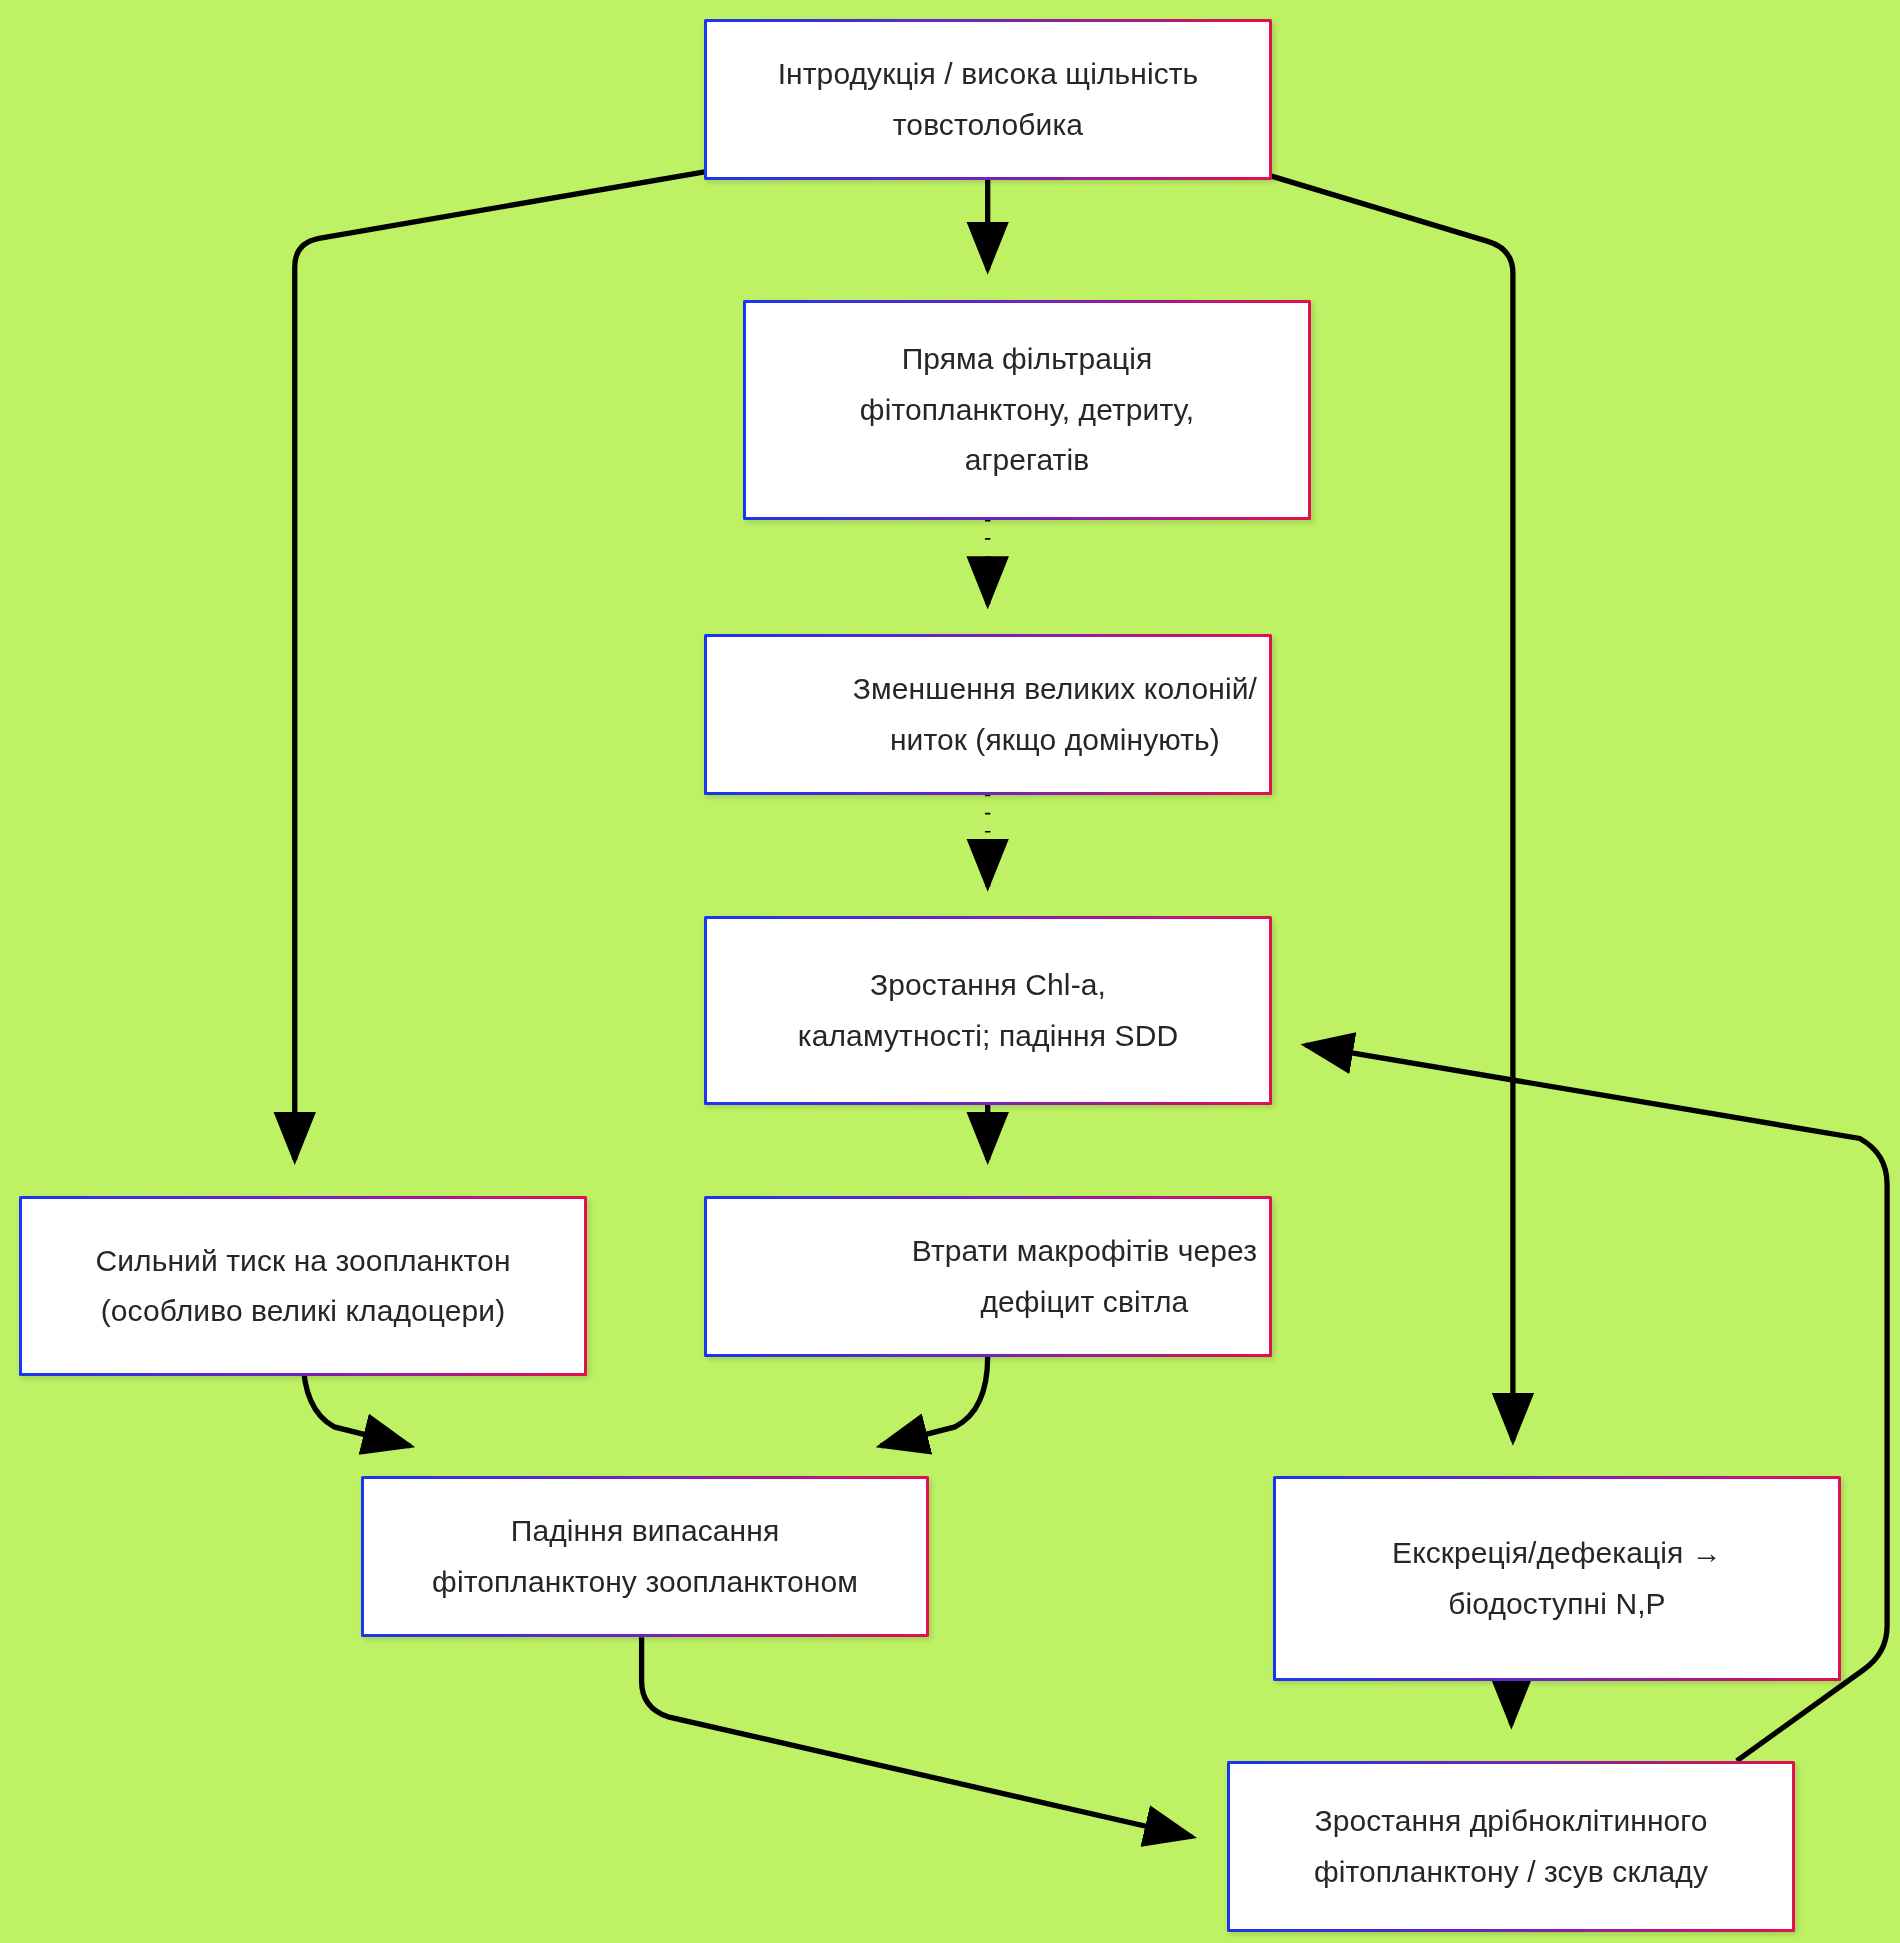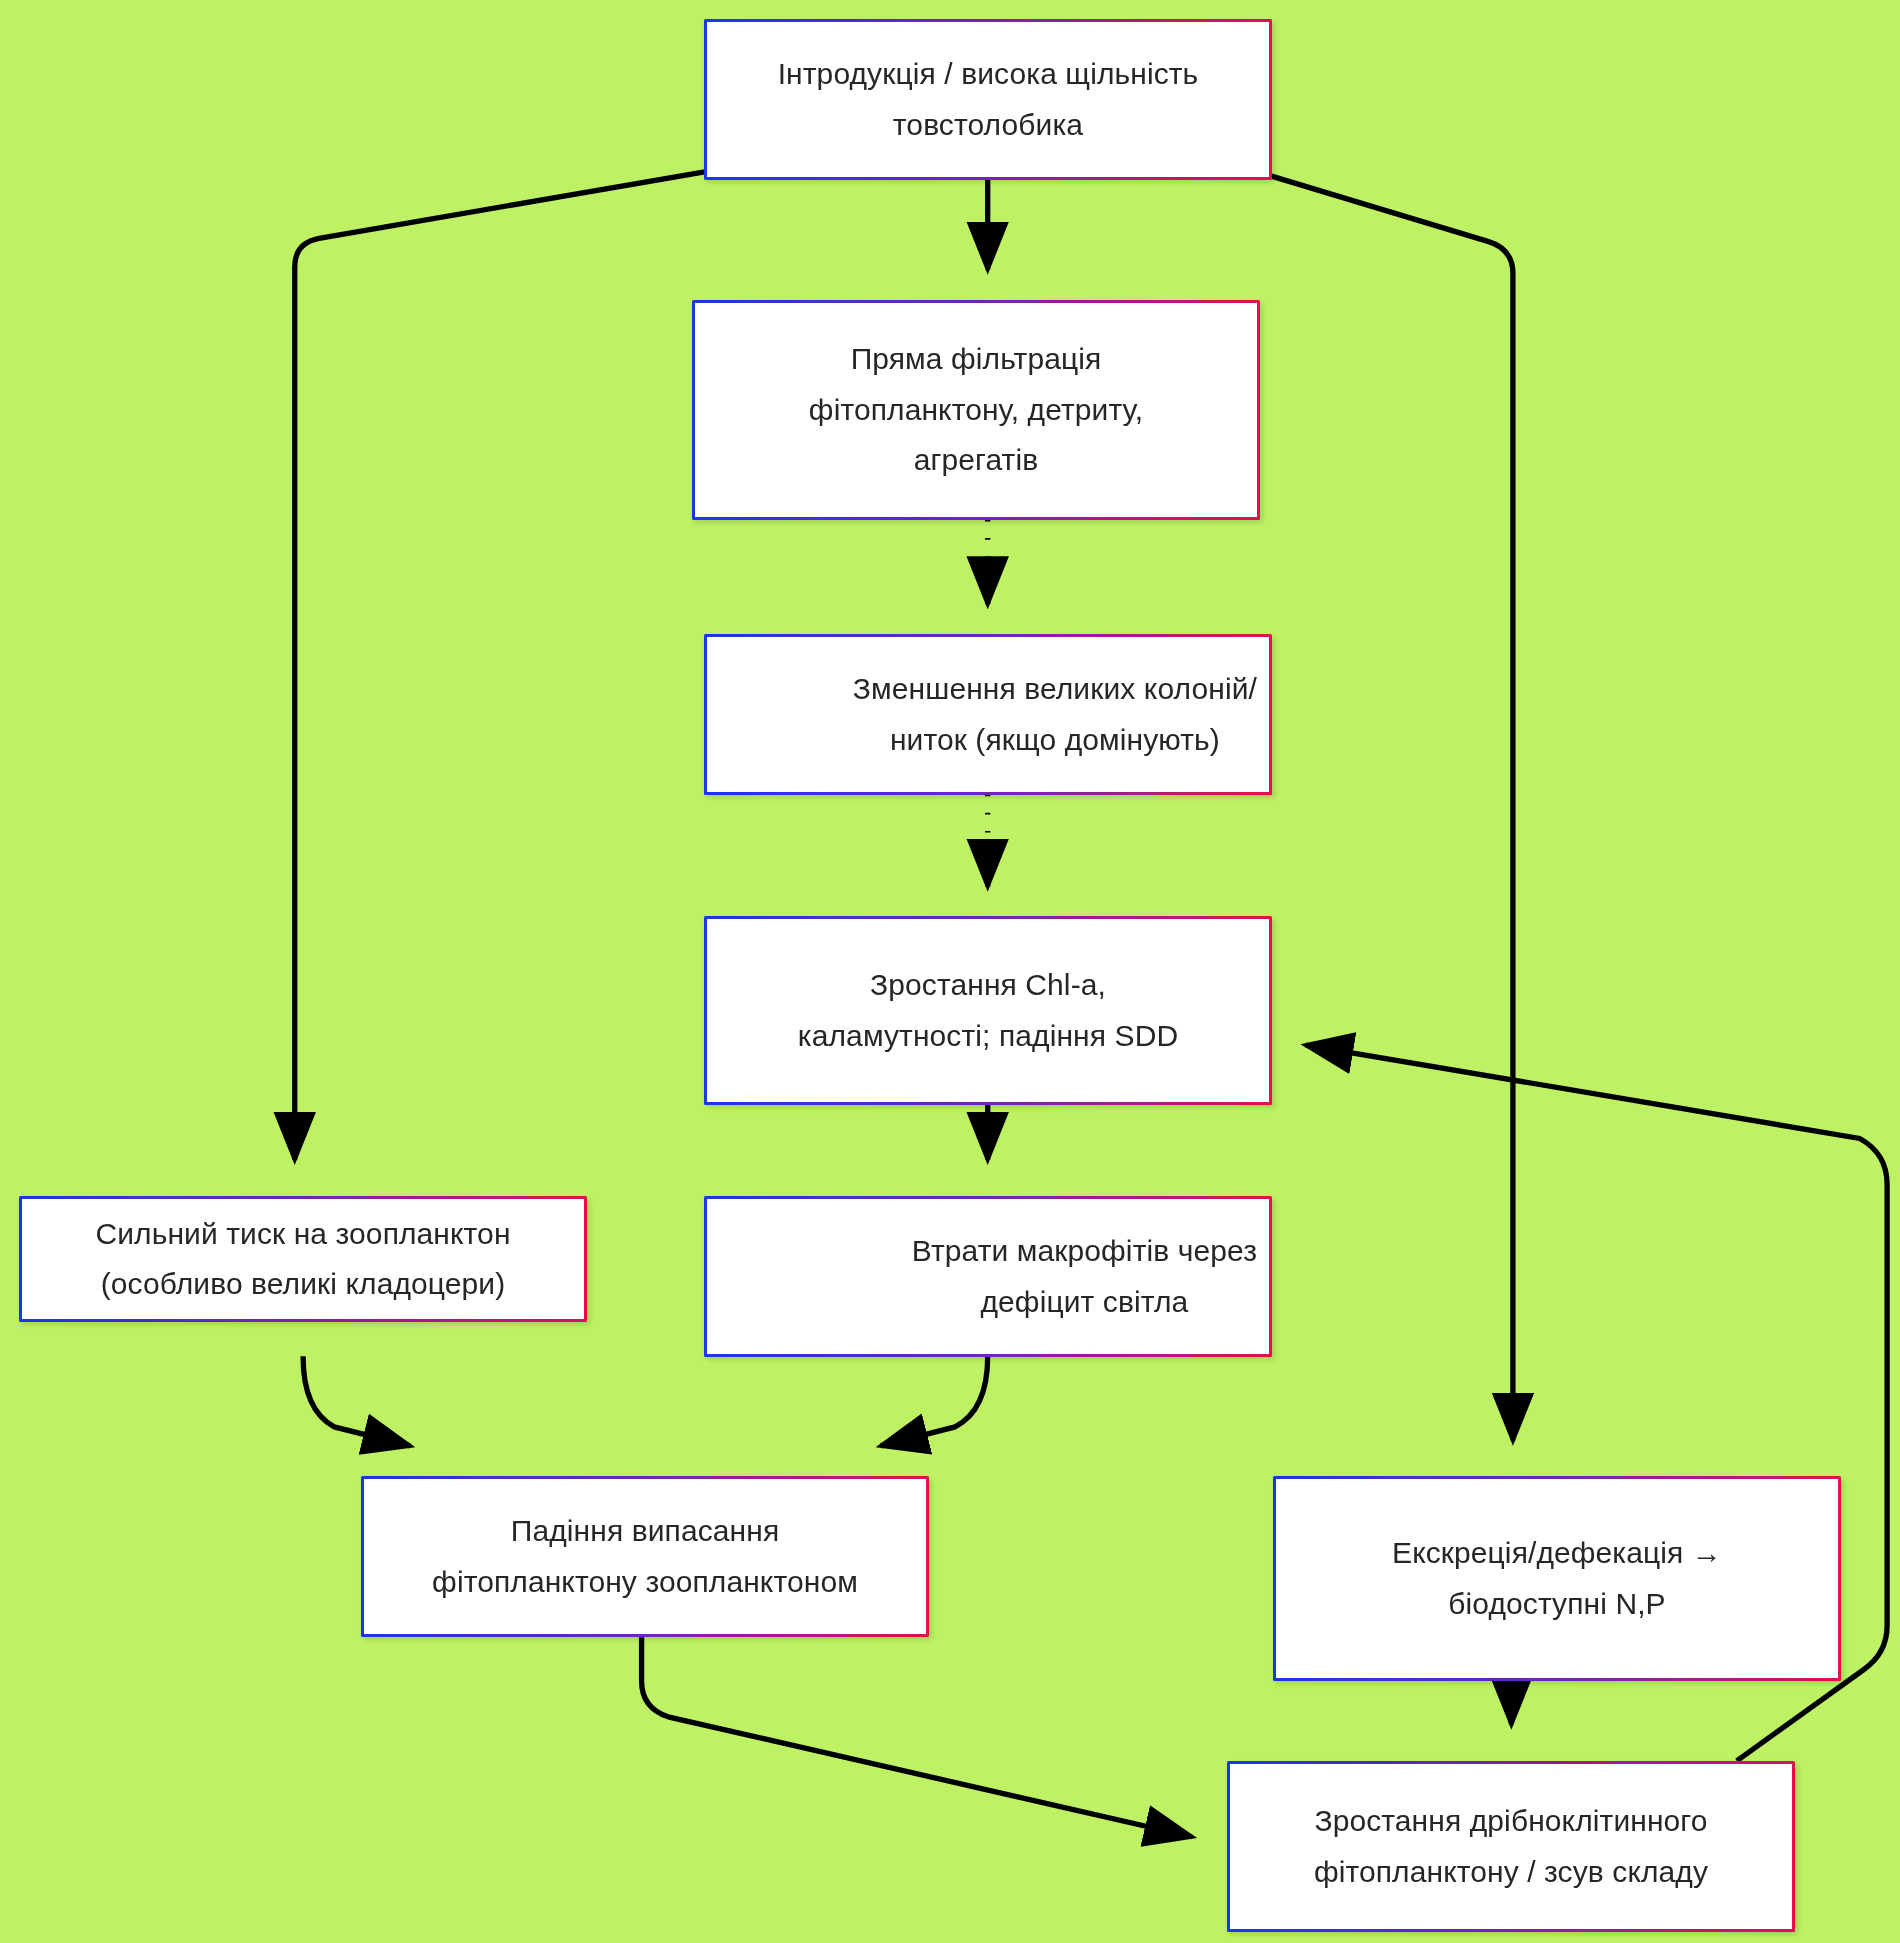--- a/index.html
+++ b/index.html
@@ -112,37 +112,37 @@
     <g>
       <path d="M 2288 2320 L 2455 2200 Q 2486 2178 2486 2142 L 2486 1560 Q 2486 1520 2450 1500 L 1720 1377" stroke="#000000" stroke-width="7" fill="none" marker-end="url(#arrowhead)"></path>
     </g>
   </svg>
 
   <div class="node-box" style="left:704px; top:19px; width:568px; height:161px;">
     <span class="node-text">Інтродукція / висока щільність
 товстолобика</span>
   </div>
 
-  <div class="node-box" style="left:692px; top:300px; width:568px; height:220px;">
+  <div class="node-box" style="left:743px; top:300px; width:568px; height:220px;">
     <span class="node-text">Пряма фільтрація
 фітопланктону, детриту,
 агрегатів</span>
   </div>
 
   <div class="node-box" style="left:704px; top:634px; width:568px; height:161px;justify-content:flex-end;">
     <span class="node-text">Зменшення великих колоній/
 ниток (якщо домінують)</span>
   </div>
 
   <div class="node-box" style="left:704px; top:916px; width:568px; height:189px;">
     <span class="node-text">Зростання Chl-a,
 каламутності; падіння SDD</span>
   </div>
 
-  <div class="node-box" style="left:19px; top:1196px; width:568px; height:126px;">
+  <div class="node-box" style="left:19px; top:1196px; width:568px; height:180px;">
     <span class="node-text">Сильний тиск на зоопланктон
 (особливо великі кладоцери)</span>
   </div>
 
   <div class="node-box" style="left:704px; top:1196px; width:568px; height:161px;justify-content:flex-end;">
     <span class="node-text">Втрати макрофітів через
 дефіцит світла</span>
   </div>
 
   <div class="node-box" style="left:361px; top:1476px; width:568px; height:161px;">

